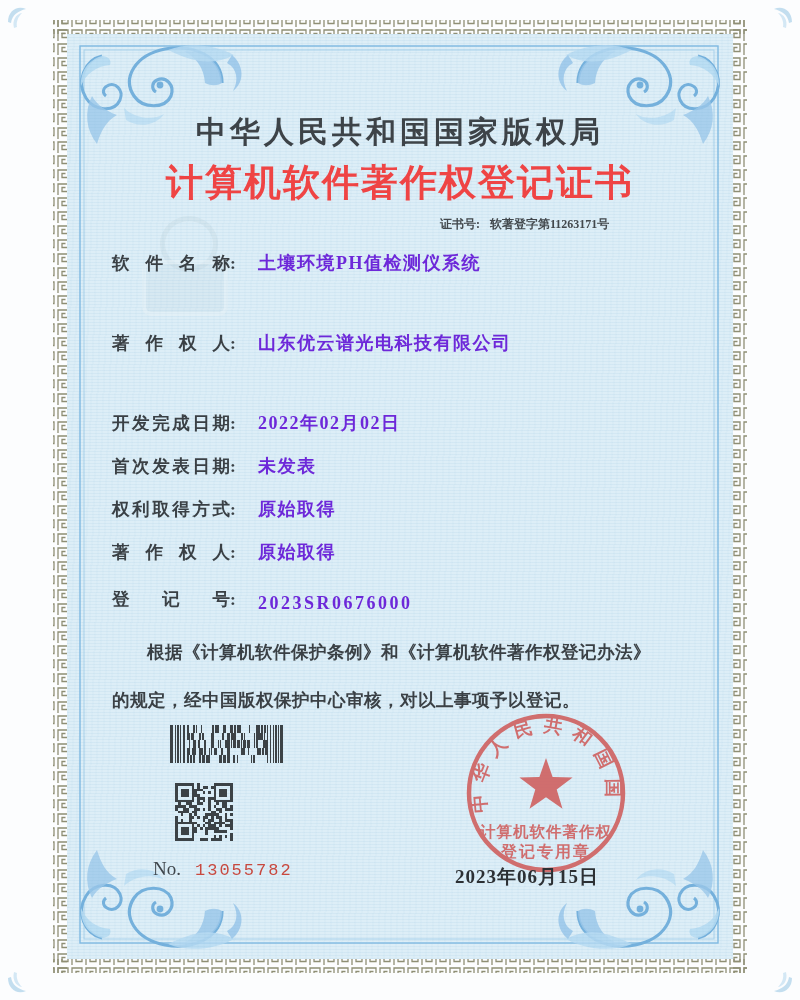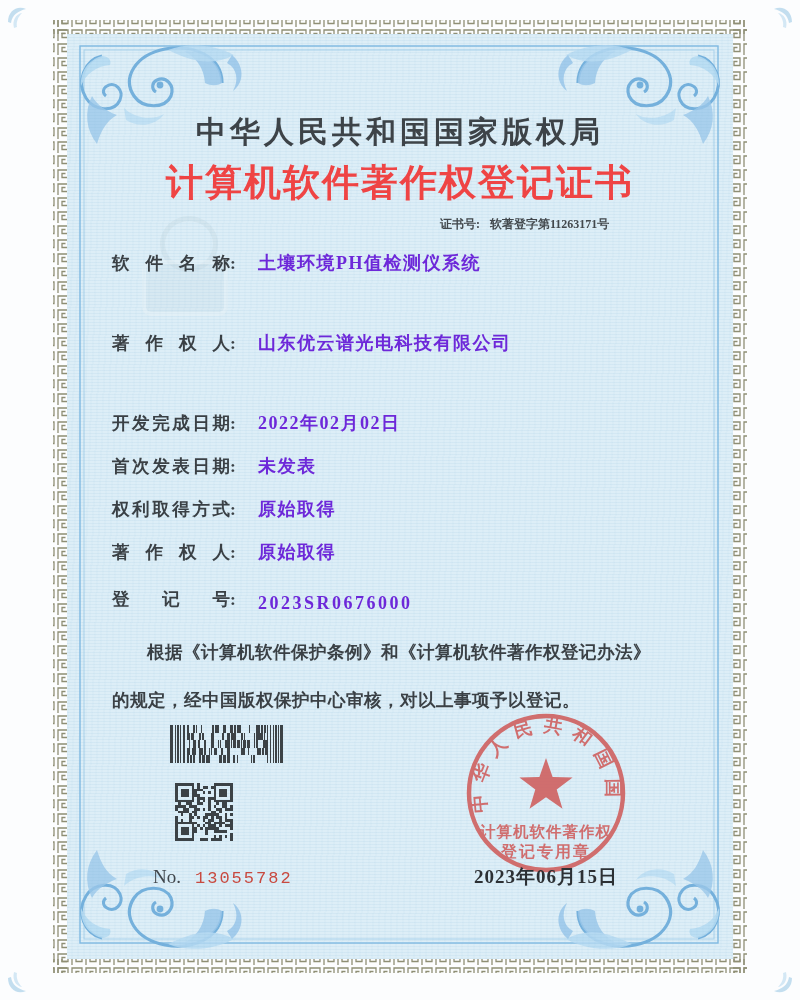--- a/index.html
+++ b/index.html
@@ -53,27 +53,27 @@
   .regno{letter-spacing:2.5px;margin-top:8px;}
   .statement{
     position:absolute;left:112px;top:628px;width:546px;z-index:2;
     font-size:17.5px;font-weight:700;line-height:48px;letter-spacing:.5px;
     text-indent:2em;color:#3a4045;
   }
   .barcode{position:absolute;left:170px;top:725px;z-index:2;}
   .qrcode{position:absolute;left:175px;top:783px;z-index:2;}
   .no-line{
     position:absolute;left:153px;top:858px;z-index:2;display:flex;gap:14px;
-    font-size:19px;align-items:baseline;margin-top:8px;
+    font-size:19px;align-items:baseline;
   }
   .no-label{color:#3f464c;font-weight:400;}
   .no-value{color:#c8493f;letter-spacing:2px;font-family:"Liberation Mono","DejaVu Sans Mono",monospace;font-size:17px;}
   .stamp{position:absolute;left:445px;top:700px;z-index:3;opacity:.88;}
   .date{
-    position:absolute;left:455px;top:864px;width:182px;text-align:center;z-index:4;
+    position:absolute;left:455px;top:864px;width:182px;text-align:left;z-index:4;
     font-size:19px;font-weight:700;color:#2c3034;letter-spacing:1px;
   }
 </style>
 </head>
 <body>
 
 <div class="page">
 
   <svg class="deco" width="800" height="1000" aria-hidden="true">
     <defs>

